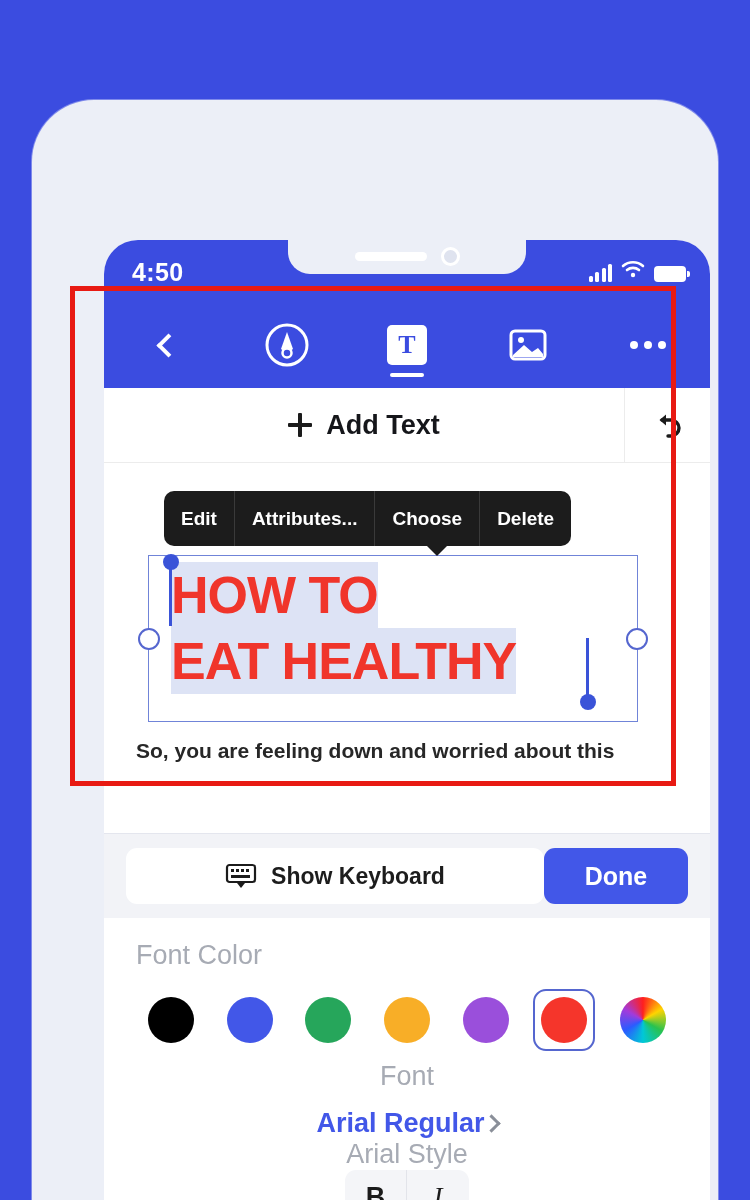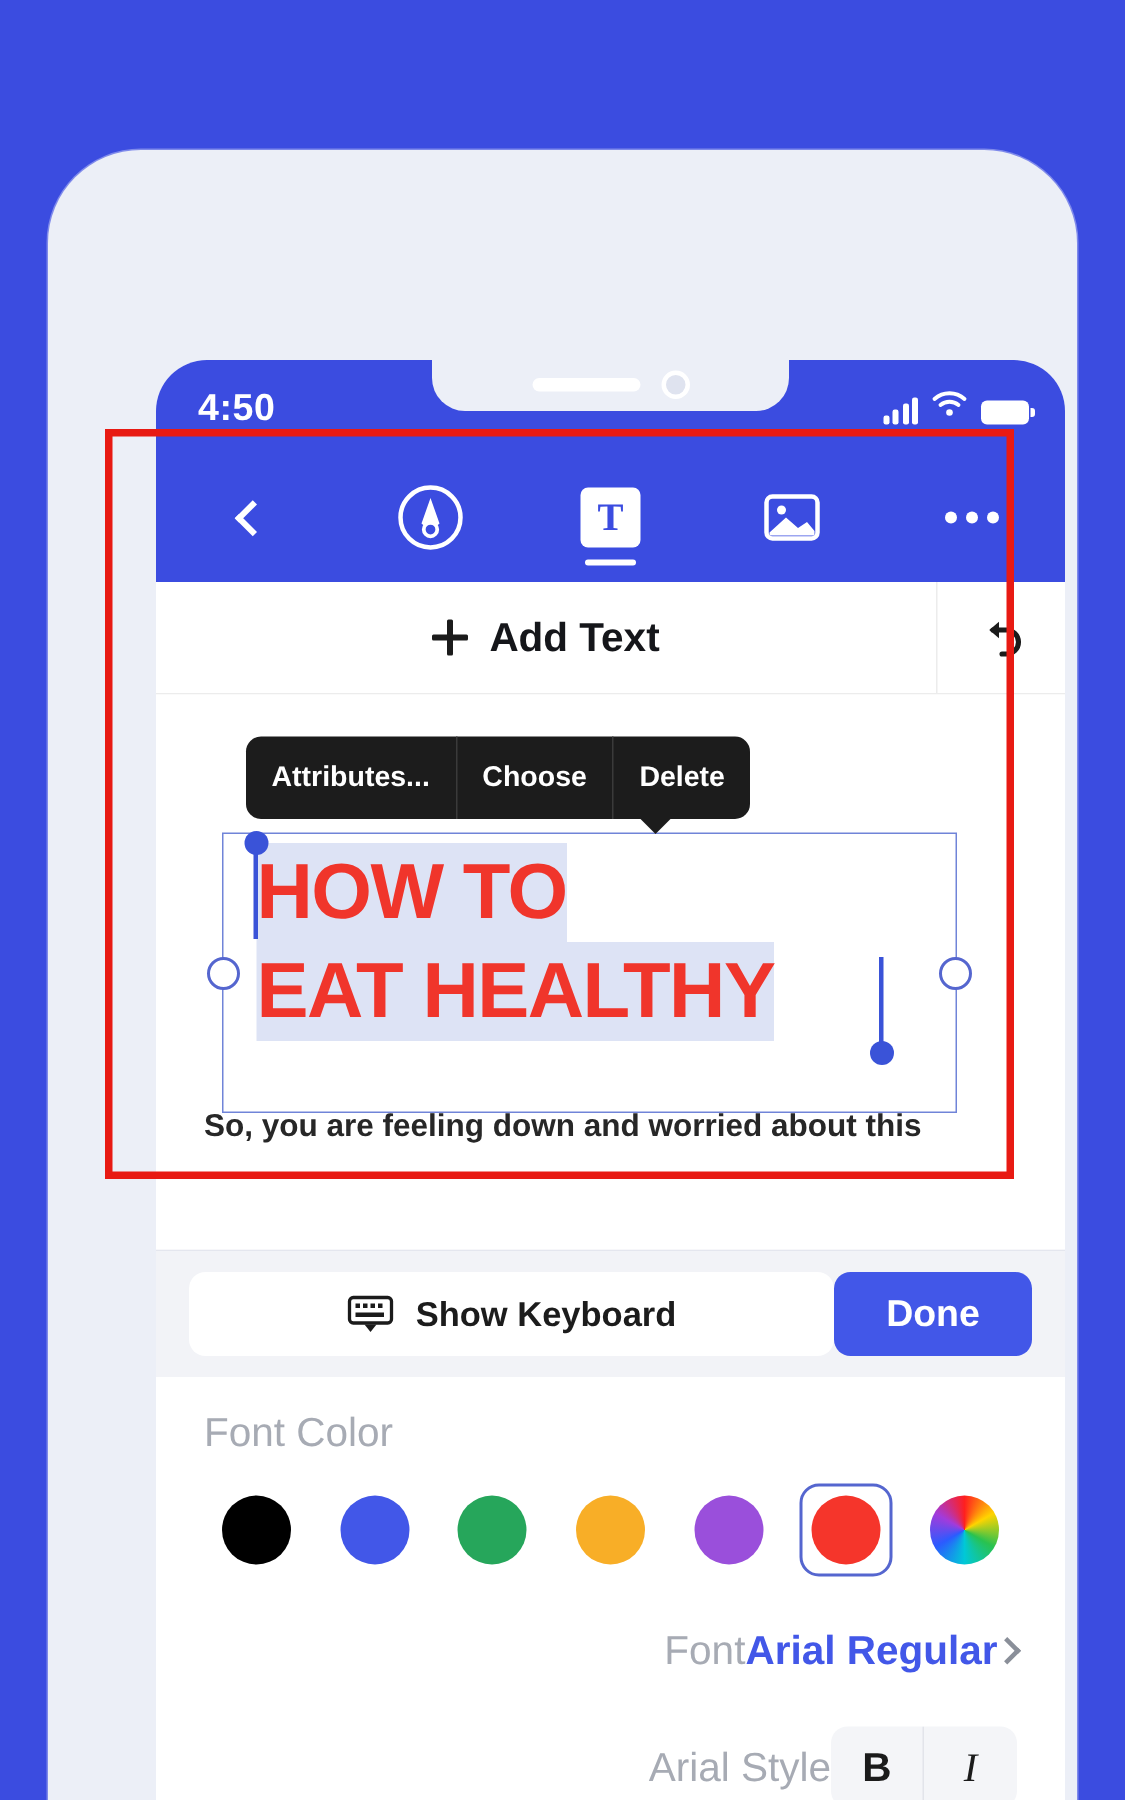--- a/index.html
+++ b/index.html
@@ -178,21 +178,21 @@
     left: 262px; bottom: -10px;
     border-left: 11px solid transparent;
     border-right: 11px solid transparent;
     border-top: 11px solid #1c1c1c;
   }
 
   
   #text-object {
     position: absolute;
     left: 44px; top: 92px;
-    width: 490px; height: 187px;
+    width: 490px; height: 167px;
     border: 1.5px solid #7084d8;
     z-index: 3;
   }
   .handle-circle {
     position: absolute;
     width: 22px; height: 22px; border-radius: 50%;
     background: #fff; border: 2.5px solid #5566cf;
     top: 50%; margin-top: -11px;
     cursor: pointer;
   }
@@ -249,36 +249,37 @@
   }
   #show-keyboard-button {
     flex: 1; height: 56px;
     background: #fff;
     border-radius: 11px;
     display: flex; align-items: center; justify-content: center; gap: 14px;
     cursor: pointer;
   }
   #show-keyboard-label { font-size: 23px; color: #1c1c1c; font-weight: 600; }
   #done-button {
-    width: 132px; height: 56px;
+    width: 144px; height: 56px;
     background: #4257E8;
     border-radius: 11px;
     display: flex; align-items: center; justify-content: center;
     color: #fff; font-size: 25px; font-weight: 600;
     cursor: pointer;
   }
 
   
   #options-panel {
     background: #fff;
     padding: 0 32px;
   }
   .opt-row {
-    display: flex; align-items: center; justify-content: flex-end;
+    display: flex; align-items: center; justify-content: space-between;
     height: 78px;
+    flex-direction: column;
   }
   .opt-label { font-size: 27px; color: #a7abb4; }
   .opt-value {
     display: flex; align-items: center; 
     font-size: 27px; color: #4257E8; font-weight: 600;
     cursor: pointer;
   }
   .chev-right {
     width: 13px; height: 13px;
     border-top: 3px solid #8a8f99;
@@ -404,20 +405,21 @@
           <svg width="36" height="36" viewBox="0 0 36 36">
             <path d="M12 13 H21 a8 8 0 0 1 0 16 h-3" stroke="#1b1b1b" stroke-width="3.4" fill="none" stroke-linecap="round"></path>
             <path d="M16 7.5 L9.5 13 L16 18.5 Z" fill="#1b1b1b"></path>
           </svg>
         </div>
       </div>
 
       <div id="canvas">
 
         <div id="context-menu">
+          <div class="ctx-item">Edit</div>
           <div class="ctx-item">Attributes...</div>
           <div class="ctx-item">Choose</div>
           <div class="ctx-item">Delete</div>
         </div>
 
         <div id="text-object">
           <div id="headline">
             <div><span class="headline-line">HOW TO</span></div>
             <div><span class="headline-line">EAT HEALTHY</span></div>
           </div>

